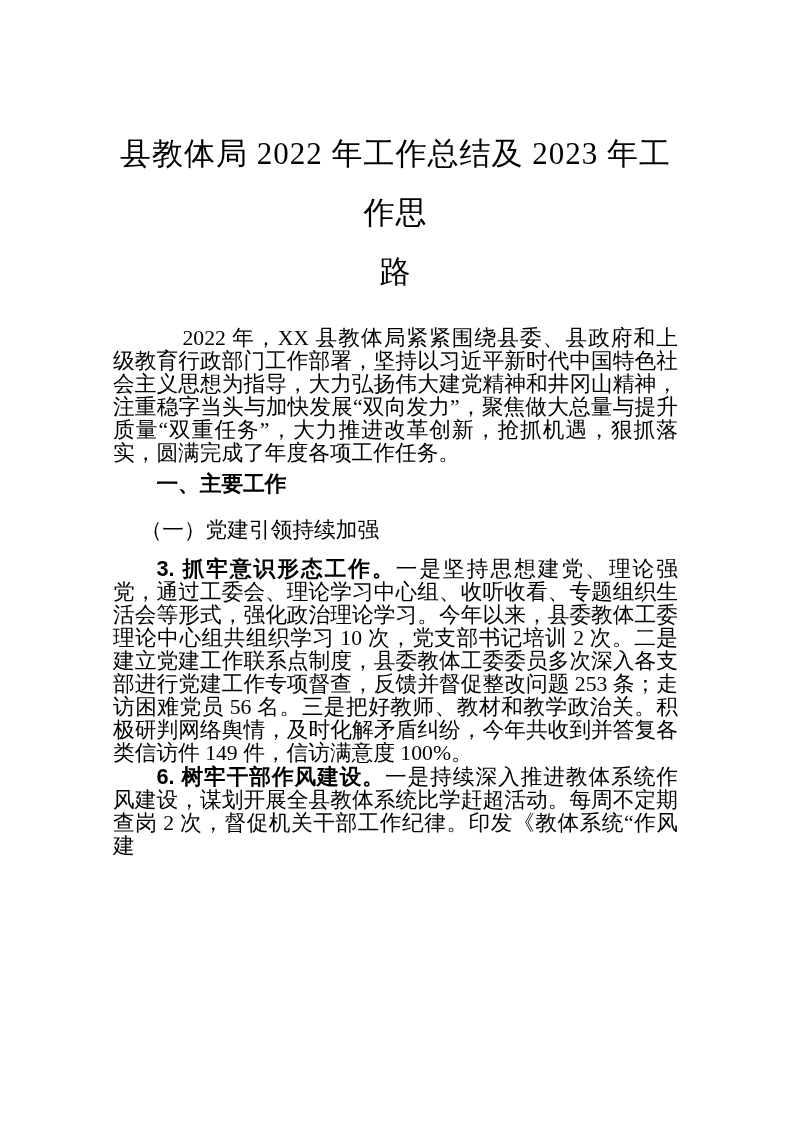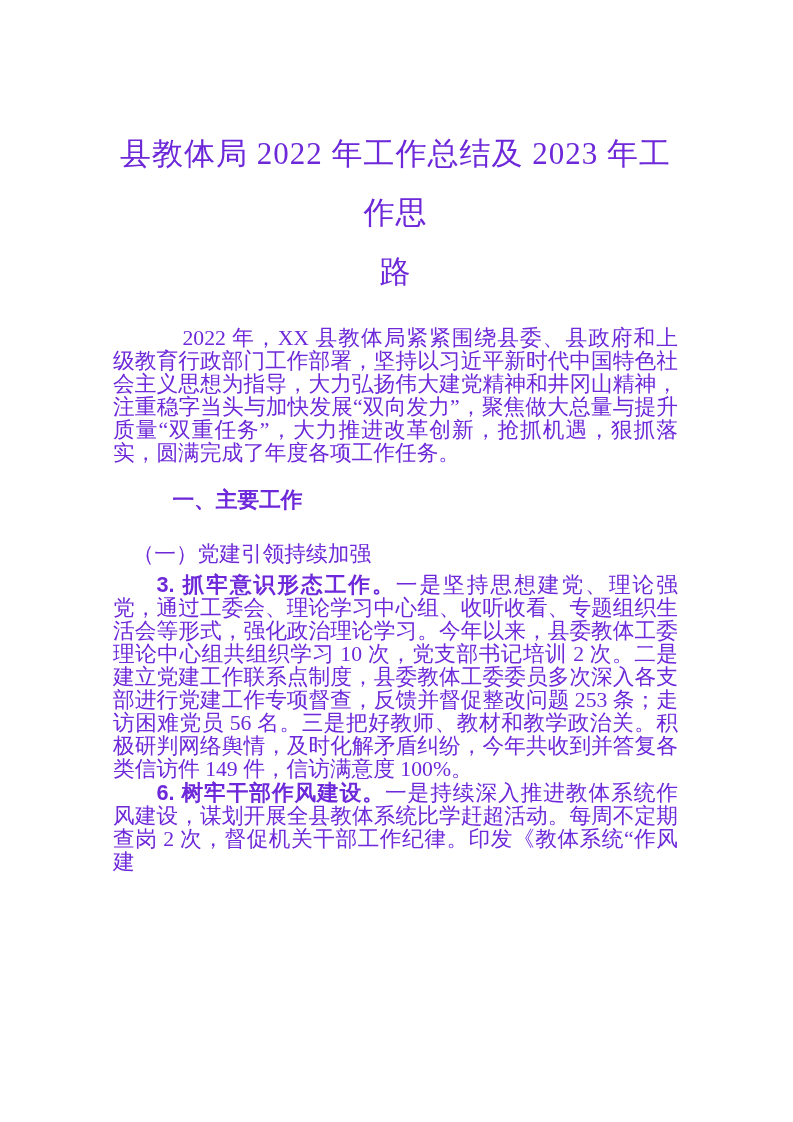--- a/index.html
+++ b/index.html
@@ -10,21 +10,21 @@
     body {
       width: 793px;
       height: 1122px;
       overflow: hidden;
     }
     .page {
       box-sizing: border-box;
       width: 793px;
       height: 1122px;
       background: #ffffff;
-      color: #6d28d9;
+      color: #000000;
       padding: 124px 115px 0 113px;
       font-family: "Liberation Serif", "DejaVu Serif", serif;
     }
     .title {
       margin: 0 0 26px 0;
       font-size: 31px;
       font-weight: 500;
       line-height: 59px;
       text-align: center;
       letter-spacing: 1px;
@@ -36,29 +36,29 @@
       margin: 0;
       font-size: 21.7px;
       line-height: 23px;
       text-align: justify;
       text-indent: 2em;
     }
     .intro {
       text-indent: 3.2em;
     }
     .section-heading {
-      margin: 16px;
+      margin: 0;
       font-size: 21.7px;
       line-height: 38px;
       font-weight: bold;
       text-indent: 2em;
       font-family: "Liberation Sans", "DejaVu Sans", sans-serif;
     }
     .subsection-heading {
-      margin: 0;
+      margin: 8px;
       font-size: 21.7px;
       line-height: 38px;
       font-weight: normal;
       text-indent: 0.9em;
       font-family: "Liberation Serif", "DejaVu Serif", serif;
     }
     .lead {
       font-family: "Liberation Sans", "DejaVu Sans", sans-serif;
       font-weight: bold;
     }

